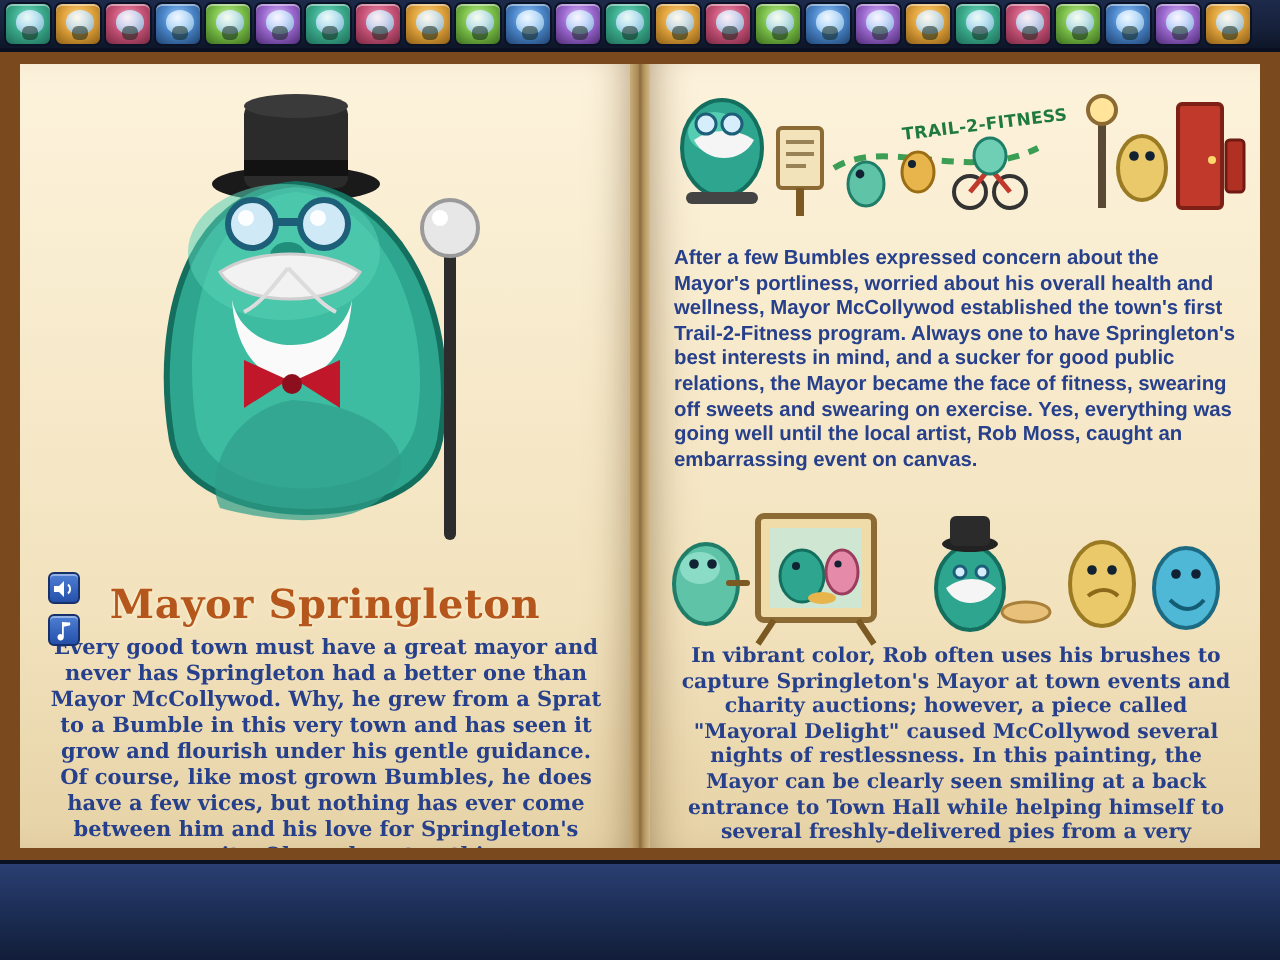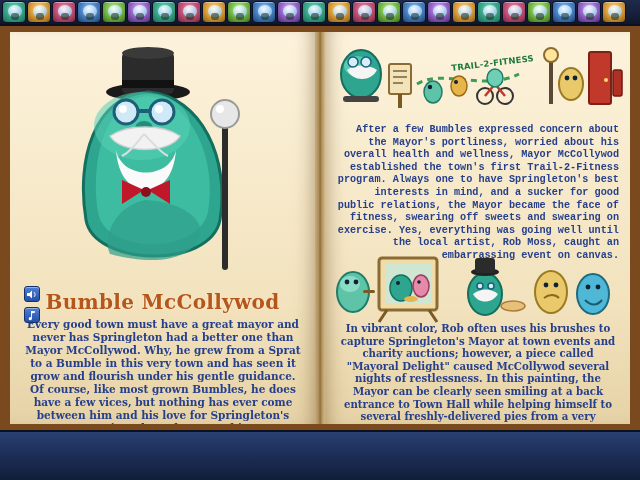--- a/index.html
+++ b/index.html
@@ -152,22 +152,22 @@
     font-family: "DejaVu Sans", sans-serif;
     font-weight: bold;
     font-size: 8.5px;
     color: #1f7a3d;
     transform: rotate(-7deg);
     letter-spacing: .2px;
   }
   #right-text-1 {
     position: absolute;
     left: 12px; top: 92px; width: 282px;
-    text-align: right;
-    font-family: Liberation Mono, monospace;
+    text-align: left;
+    font-family: Liberation Sans, sans-serif;
     font-size: 10.2px;
     line-height: 12.6px;
     color: #27408c;
     font-weight: bold;
   }
   #scene-bottom {
     position: absolute;
     left: 10px; top: 224px;
     width: 286px; height: 66px;
   }
@@ -313,21 +313,21 @@
             <path d="M1 4h2.5L6 1.5v8L3.5 7H1z" fill="#fff"></path>
             <path d="M8 3.2a3 3 0 010 4.6" stroke="#fff" stroke-width="1" fill="none"></path>
           </svg>
       </div>
       <div class="side-btn" id="btn-music">
         <svg width="12" height="11" viewBox="0 0 12 11">
             <path d="M5 1v6.2a1.6 1.6 0 10.9 1.4V3.4l3.2-.8V1.2z" fill="#fff"></path>
           </svg>
       </div>
 
-      <div id="mayor-title">Bumble McCollywod</div>
+      <div id="mayor-title">Mayor Springleton</div>
       <div id="mayor-body">Every good town must have a great mayor and never has Springleton had a better one than Mayor McCollywod. Why, he grew from a Sprat to a Bumble in this very town and has seen it grow and flourish under his gentle guidance. Of course, like most grown Bumbles, he does have a few vices, but nothing has ever come between him and his love for Springleton's prosperity. Okay, almost nothing.</div>
     </div>
 
     <div id="spine"></div>
 
     <div class="page" id="page-right">
 
       <div id="scene-top">
         <svg width="290" height="78" viewBox="0 0 290 78">
 

